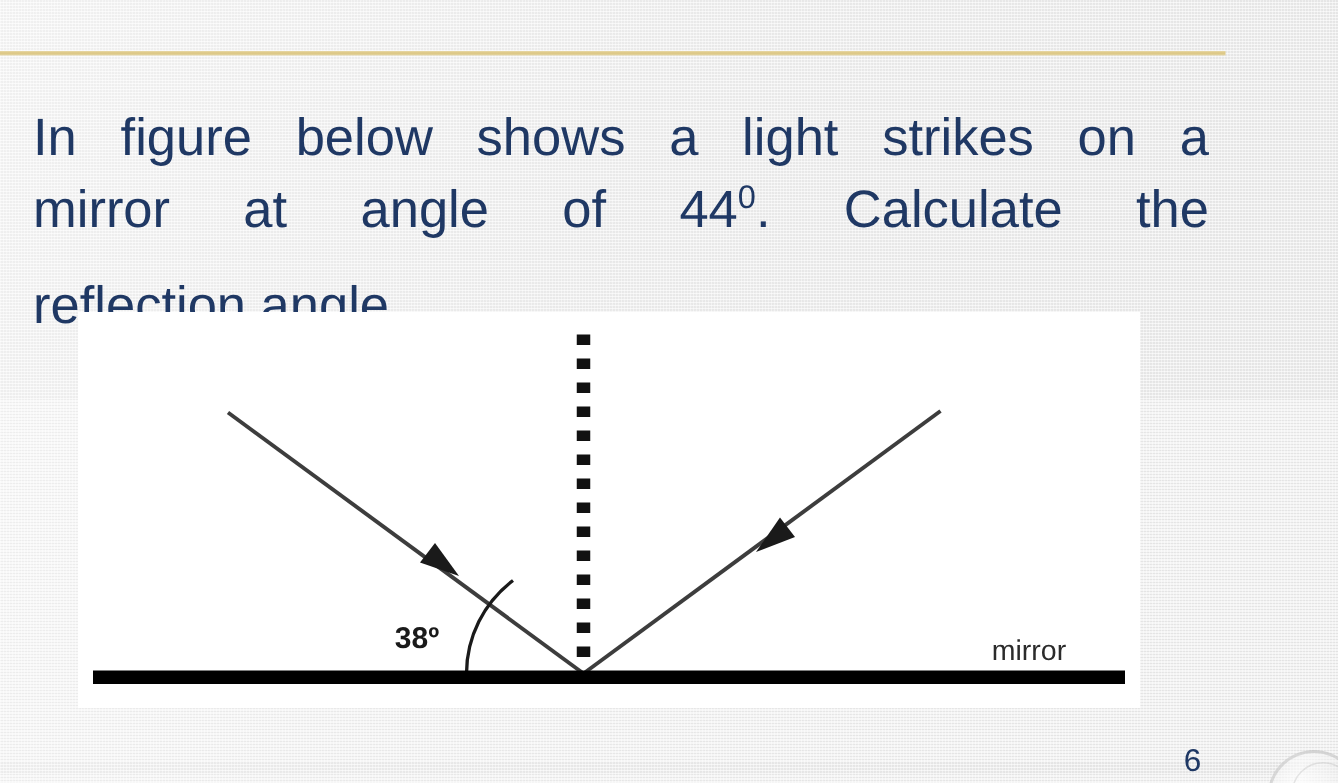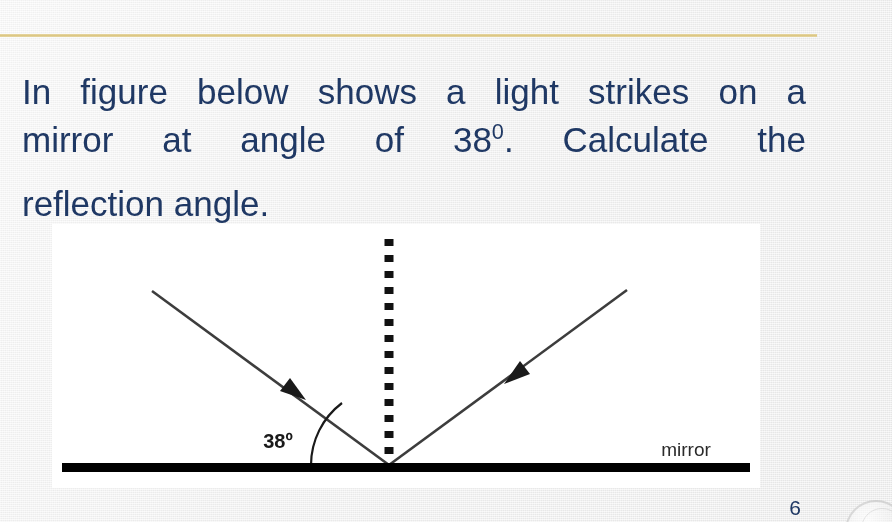--- a/index.html
+++ b/index.html
@@ -69,21 +69,21 @@
   .sup-zero {
     font-size: 0.62em;
     vertical-align: super;
     line-height: 0;
   }
 
   
   #figure-box {
     position: absolute;
     left: 52px;
-    top: 224px;
+    top: 208px;
     width: 708px;
     height: 264px;
     background: #ffffff;
   }
   #figure-svg {
     display: block;
     width: 708px;
     height: 264px;
   }
 
@@ -123,21 +123,21 @@
 </style>
 </head>
 <body>
 
 <div id="slide">
 
   <div id="divider"></div>
 
   <div id="bodytext">
     <span class="just-line">In figure below shows a light strikes on a</span>
-    <span class="just-line"><span>mirror at angle of 38</span><span class="sup-zero">0</span><span>. Calculate the</span></span>
+    <span class="just-line"><span>mirror at angle of 44</span><span class="sup-zero">0</span><span>. Calculate the</span></span>
     <span class="last-line">reflection angle.</span>
   </div>
 
   <div id="figure-box">
     <svg id="figure-svg" viewBox="0 0 708 264">
       <defs>
         <marker id="arrow-right-down" markerWidth="12" markerHeight="12" refX="6" refY="6" orient="auto">
           <path d="M0,0 L12,6 L0,12 L3,6 Z" fill="#1a1a1a"></path>
         </marker>
       </defs>

